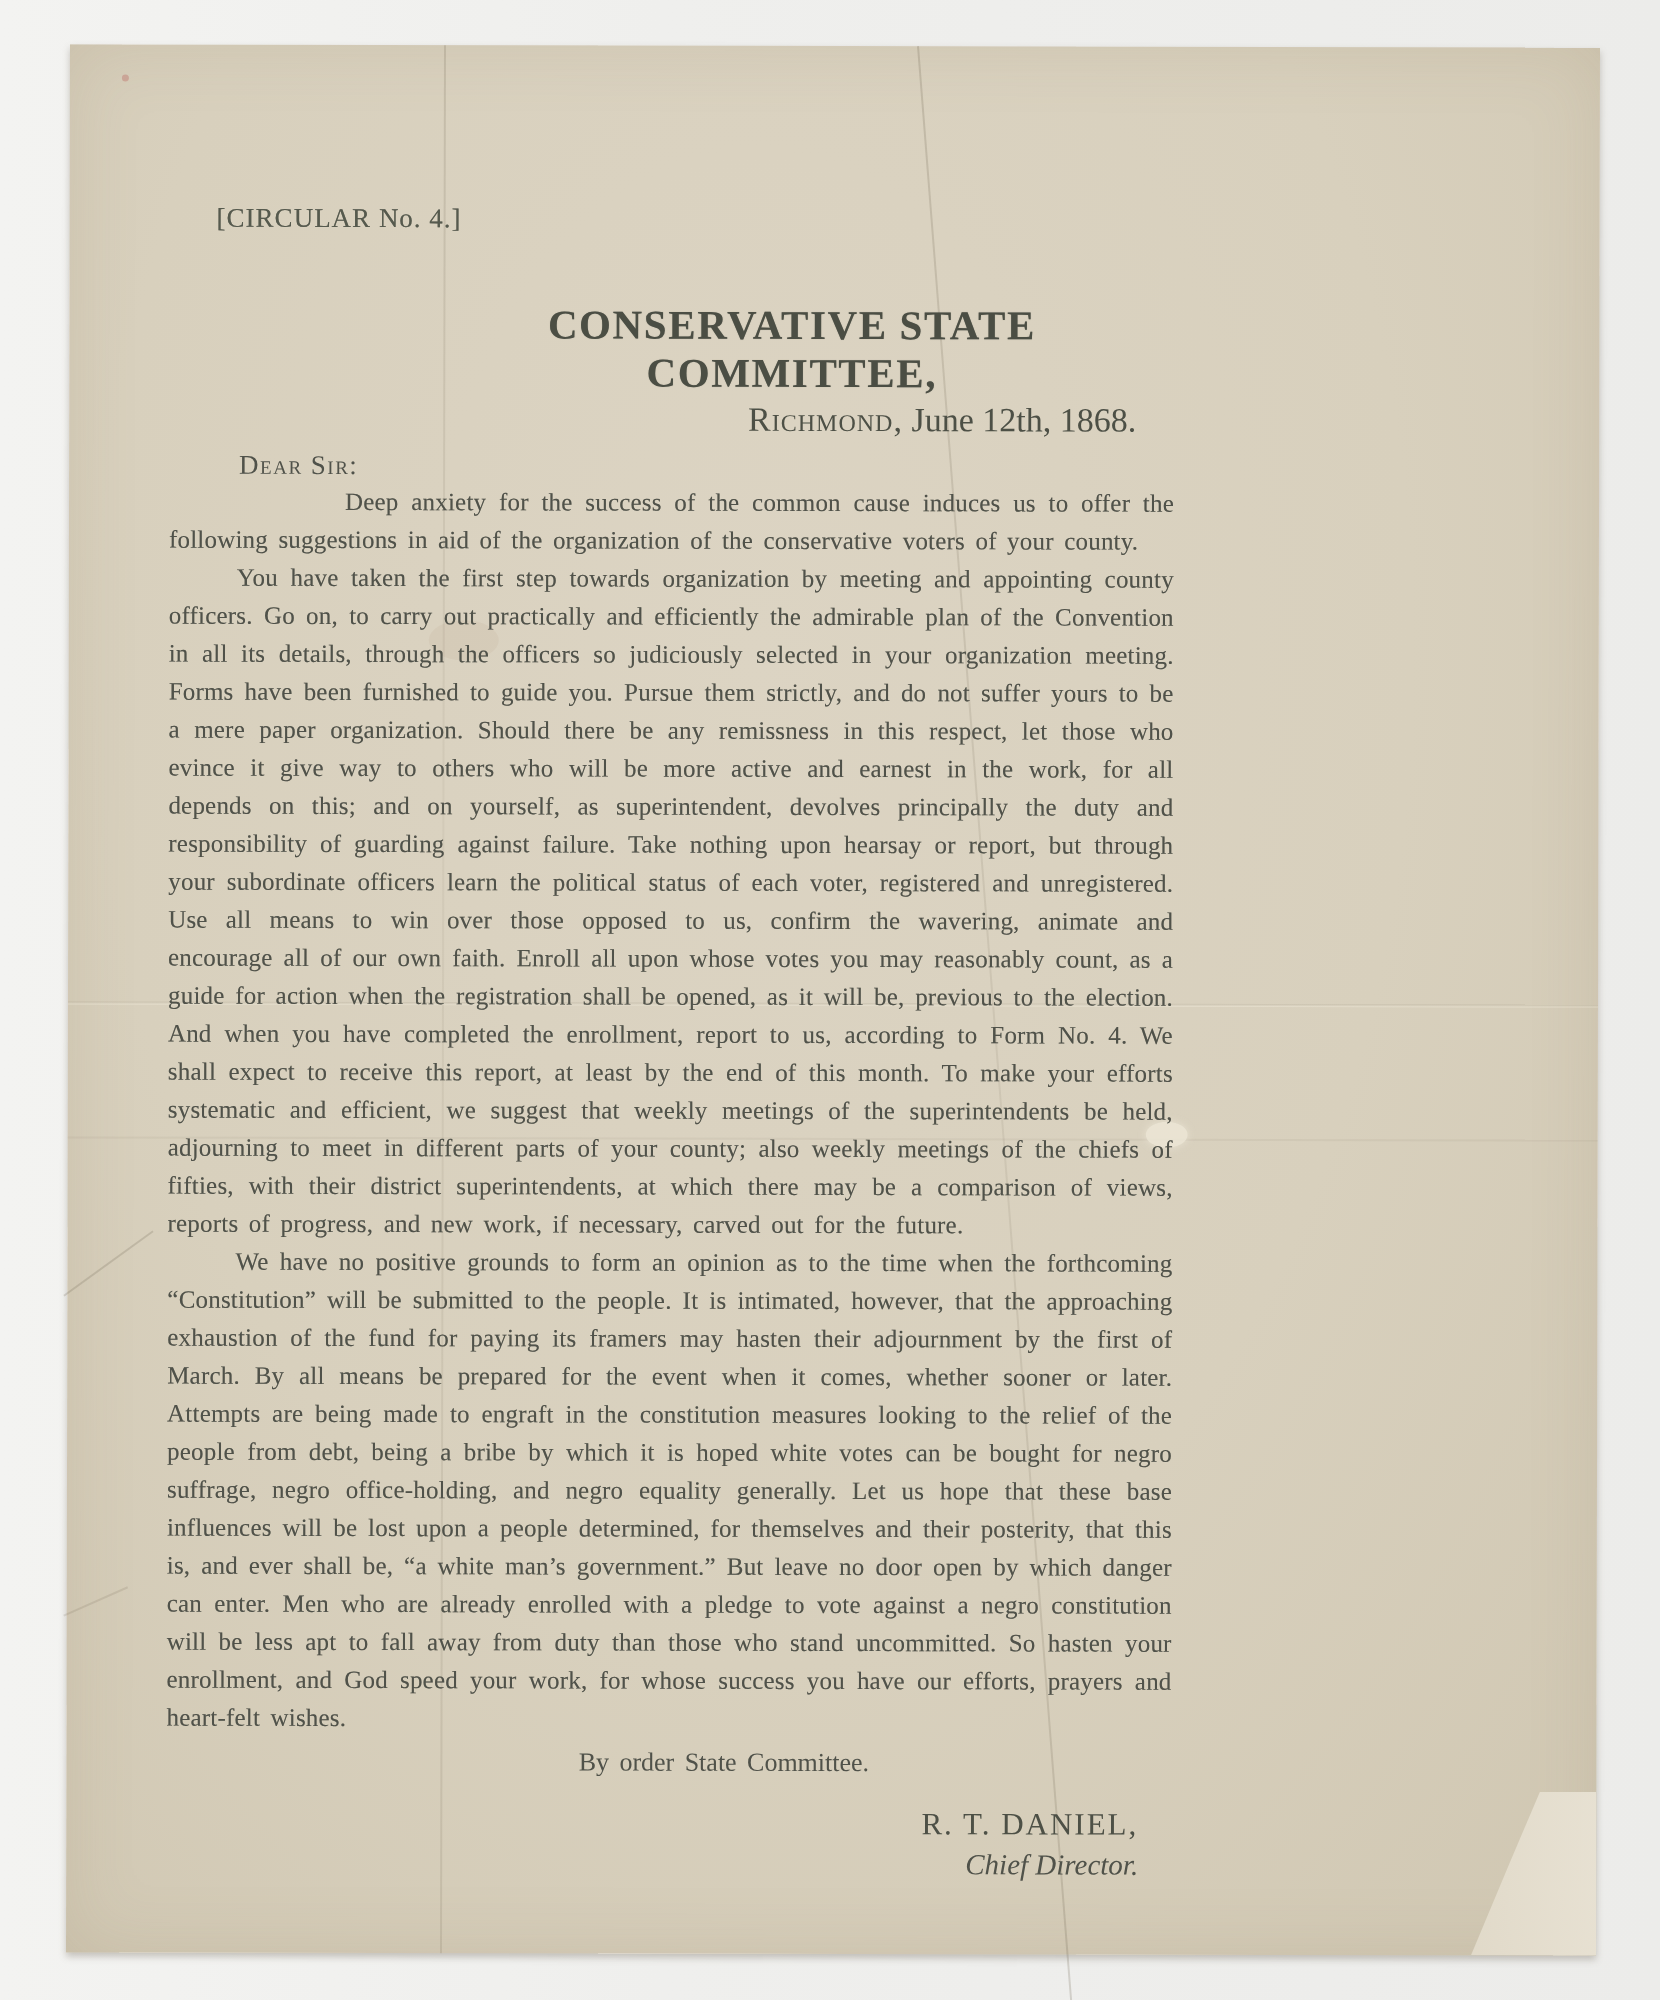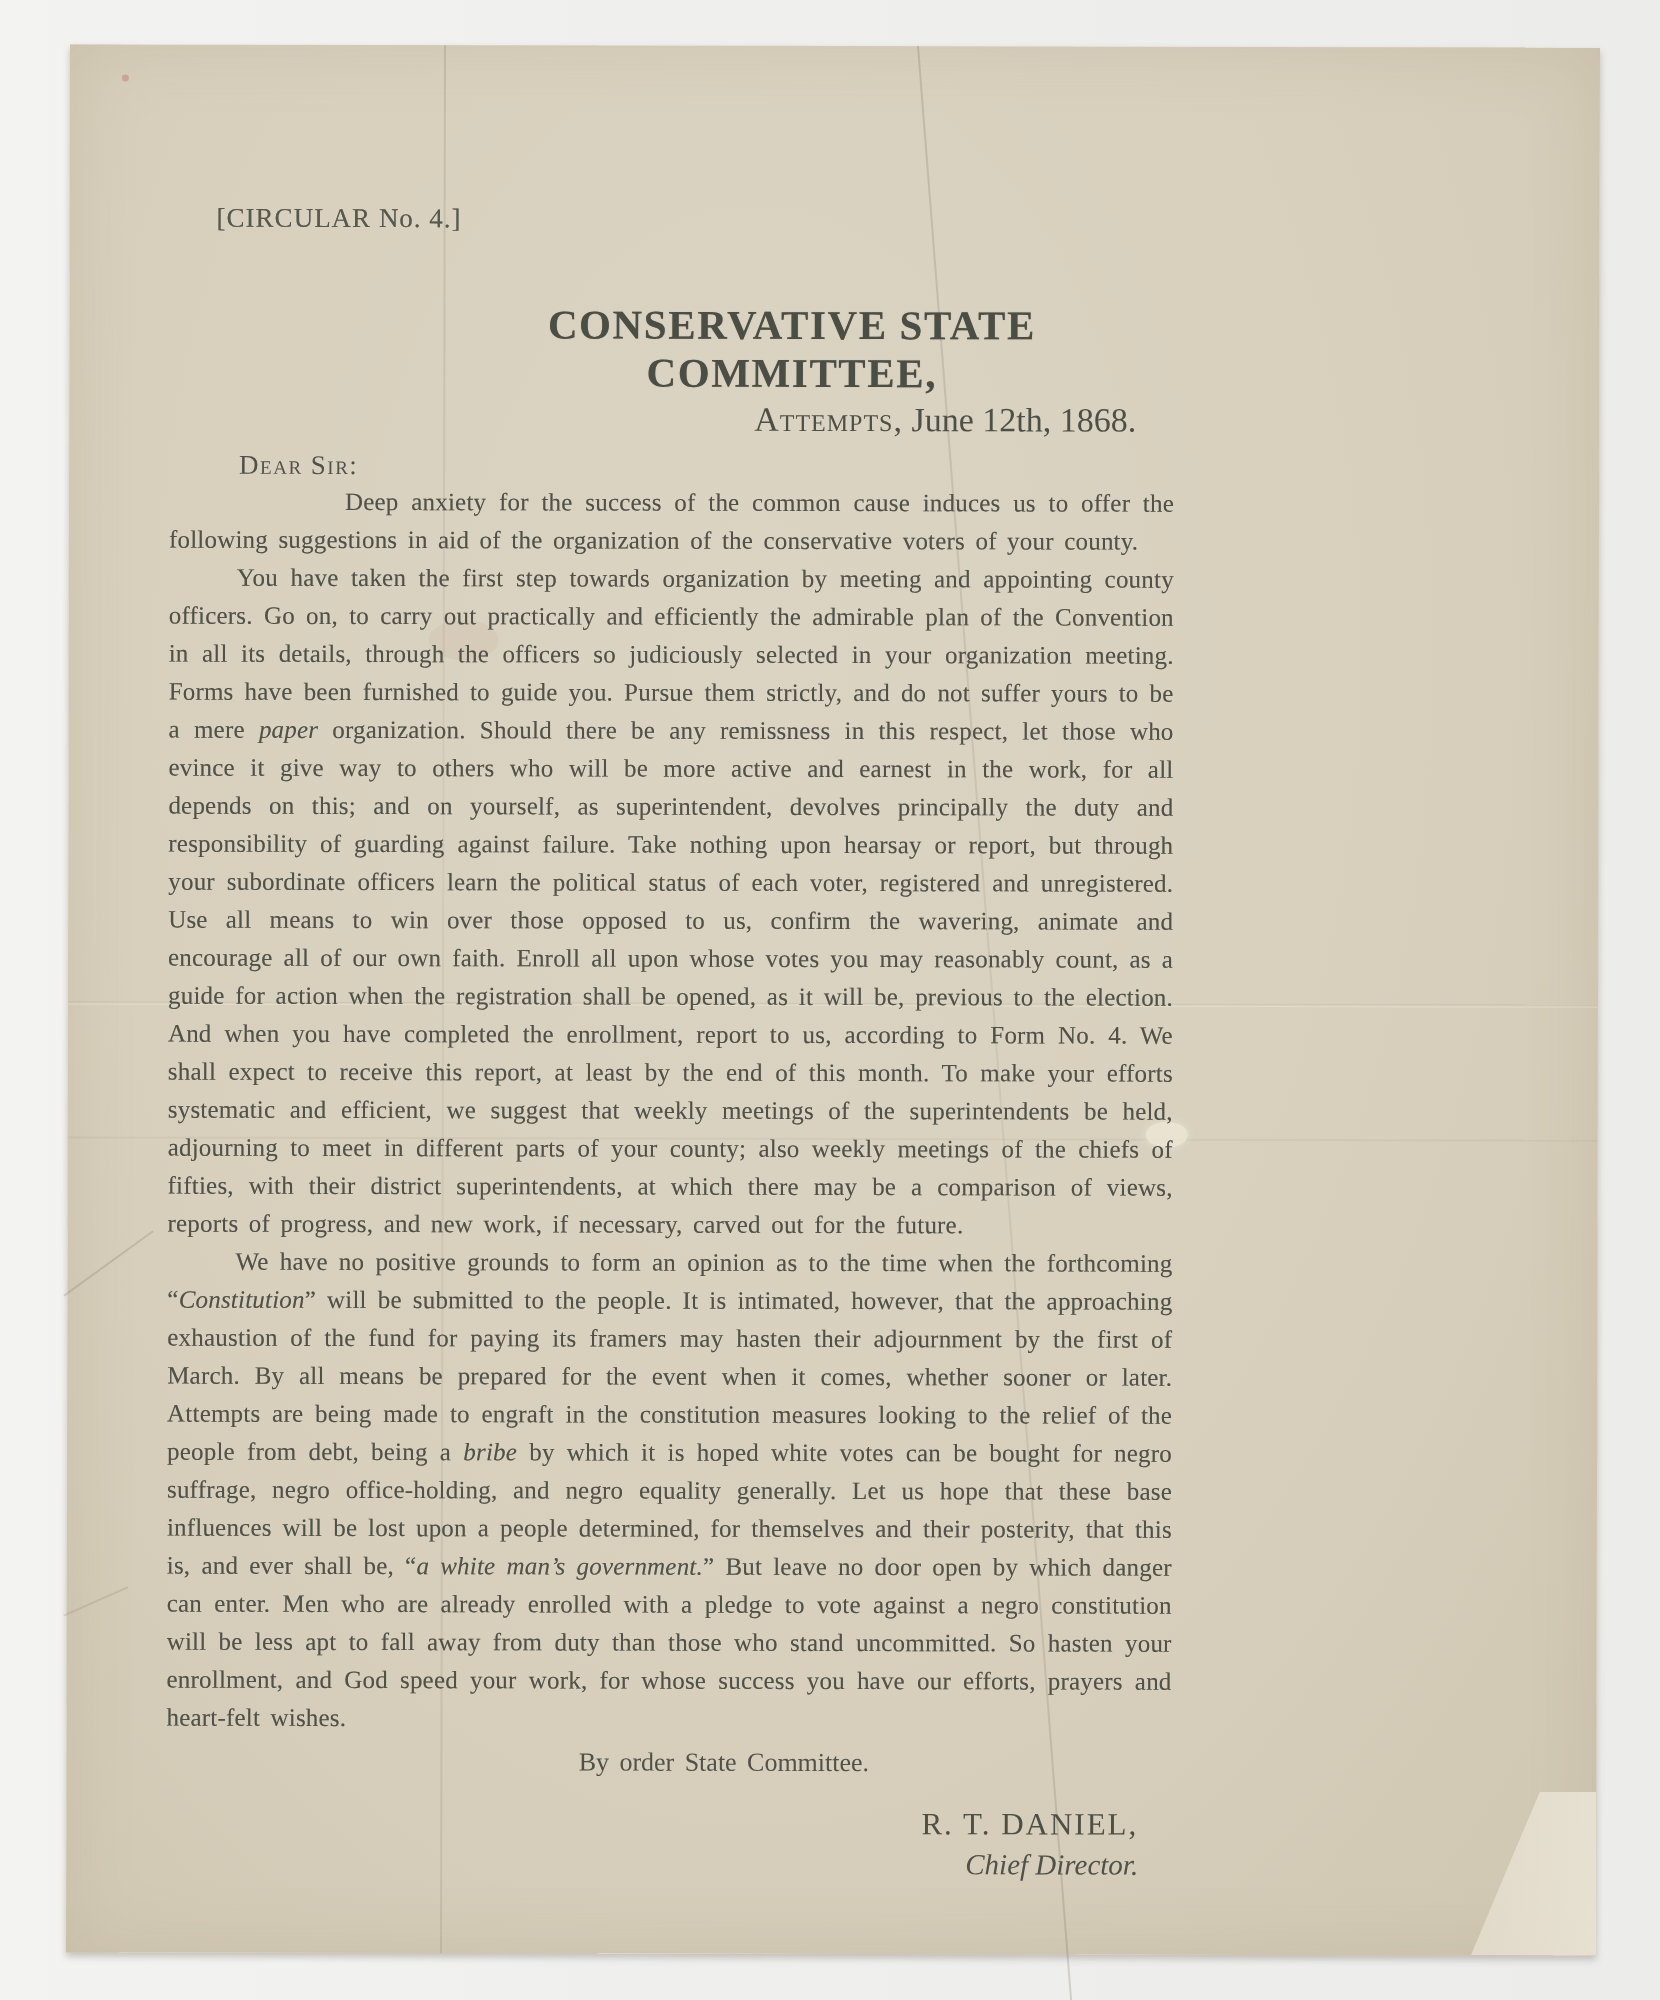--- a/index.html
+++ b/index.html
@@ -41,21 +41,21 @@
   .circular-no{margin-left:47px;font-size:27px;letter-spacing:1px;color:#565a4e;
     text-shadow:0 0 .6px rgba(80,82,72,.55);}
   .title{margin:66px 0 0 240px;text-align:center;font-size:41px;font-weight:bold;
     letter-spacing:1.6px;color:#4b4e44;text-shadow:0 0 .7px rgba(75,78,68,.5);}
   .dateline{margin-top:4px;text-align:right;padding-right:38px;font-size:34px;color:#4d5046;}
   .salutation{margin:12px 0 0 70px;font-size:27px;font-variant:small-caps;letter-spacing:1.5px;}
   .para{margin:0;font-size:25px;line-height:38px;text-align:justify;
     word-spacing:.16em;letter-spacing:.2px;text-shadow:0 0 .5px rgba(80,82,72,.4);}
   .para.first{text-indent:176px;margin-top:2px;}
   .para.normal-indent{text-indent:68px;}
-  .seg-italic{font-style:italic;}
+  .seg-italic{}
   .seg-smallcaps{font-variant:small-caps;letter-spacing:1px;}
   .closing{margin-top:10px;padding-left:110px;text-align:center;font-size:26px;word-spacing:.15em;}
   .signature{margin-top:28px;text-align:right;padding-right:33px;}
   .sig-name{font-size:31px;letter-spacing:2px;color:#4d5046;}
   .sig-role{font-size:29px;font-style:italic;margin-top:6px;}
 </style>
 </head>
 <body>
 
 <div class="scan-bg">
@@ -67,21 +67,21 @@
     <div class="crease crease-d1"></div>
     <div class="crease crease-d2"></div>
     <div class="tape-patch"></div>
     <div class="stain1"></div>
     <div class="stain2"></div>
     <div class="stain3"></div>
 
     <div class="content">
       <div class="circular-no">[CIRCULAR No. 4.]</div>
       <h1 class="title">CONSERVATIVE STATE COMMITTEE,</h1>
-      <div class="dateline"><span class="seg-smallcaps">Attempts,</span><span> June 12th, 1868.</span></div>
+      <div class="dateline"><span class="seg-smallcaps">Richmond,</span><span> June 12th, 1868.</span></div>
       <div class="salutation">Dear Sir:</div>
       <p class="para first"><span>Deep anxiety for the success of the common cause induces us to offer the following suggestions in aid of the organization of the conservative voters of your county.</span></p>
       <p class="para normal-indent"><span>You have taken the first step towards organization by meeting and appointing county officers. Go on, to carry out practically and efficiently the admirable plan of the Convention in all its details, through the officers so judiciously selected in your organization meeting. Forms have been furnished to guide you. Pursue them strictly, and do not suffer yours to be a mere </span><span class="seg-italic">paper</span><span> organization. Should there be any remissness in this respect, let those who evince it give way to others who will be more active and earnest in the work, for all depends on this; and on yourself, as superintendent, devolves principally the duty and responsibility of guarding against failure. Take nothing upon hearsay or report, but through your subordinate officers learn the political status of each voter, registered and unregistered. Use all means to win over those opposed to us, confirm the wavering, animate and encourage all of our own faith. Enroll all upon whose votes you may reasonably count, as a guide for action when the registration shall be opened, as it will be, previous to the election. And when you have completed the enrollment, report to us, according to Form No. 4. We shall expect to receive this report, at least by the end of this month. To make your efforts systematic and efficient, we suggest that weekly meetings of the superintendents be held, adjourning to meet in different parts of your county; also weekly meetings of the chiefs of fifties, with their district superintendents, at which there may be a comparison of views, reports of progress, and new work, if necessary, carved out for the future.</span></p>
       <p class="para normal-indent"><span>We have no positive grounds to form an opinion as to the time when the forthcoming “</span><span class="seg-italic">Constitution</span><span>” will be submitted to the people. It is intimated, however, that the approaching exhaustion of the fund for paying its framers may hasten their adjournment by the first of March. By all means be prepared for the event when it comes, whether sooner or later. Attempts are being made to engraft in the constitution measures looking to the relief of the people from debt, being a </span><span class="seg-italic">bribe</span><span> by which it is hoped white votes can be bought for negro suffrage, negro office-holding, and negro equality generally. Let us hope that these base influences will be lost upon a people determined, for themselves and their posterity, that this is, and ever shall be, “</span><span class="seg-italic">a white man’s government.</span><span>” But leave no door open by which danger can enter. Men who are already enrolled with a pledge to vote against a negro constitution will be less apt to fall away from duty than those who stand uncommitted. So hasten your enrollment, and God speed your work, for whose success you have our efforts, prayers and heart-felt wishes.</span></p>
       <div class="closing">By order State Committee.</div>
       <div class="signature">
         <div class="sig-name">R. T. DANIEL,</div>
         <div class="sig-role">Chief Director.</div>
       </div>
     </div>

